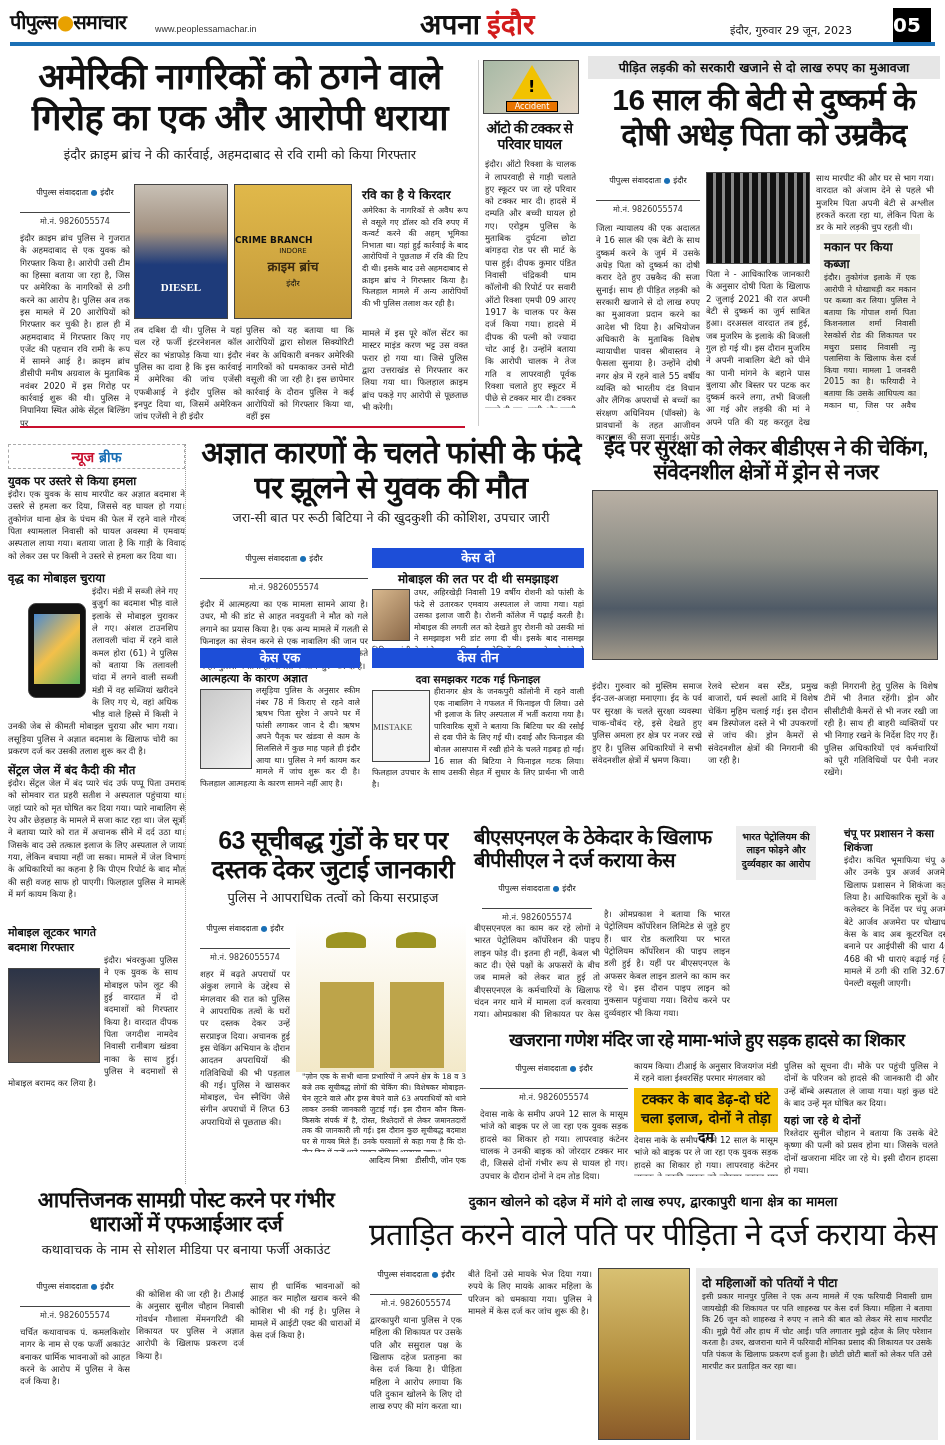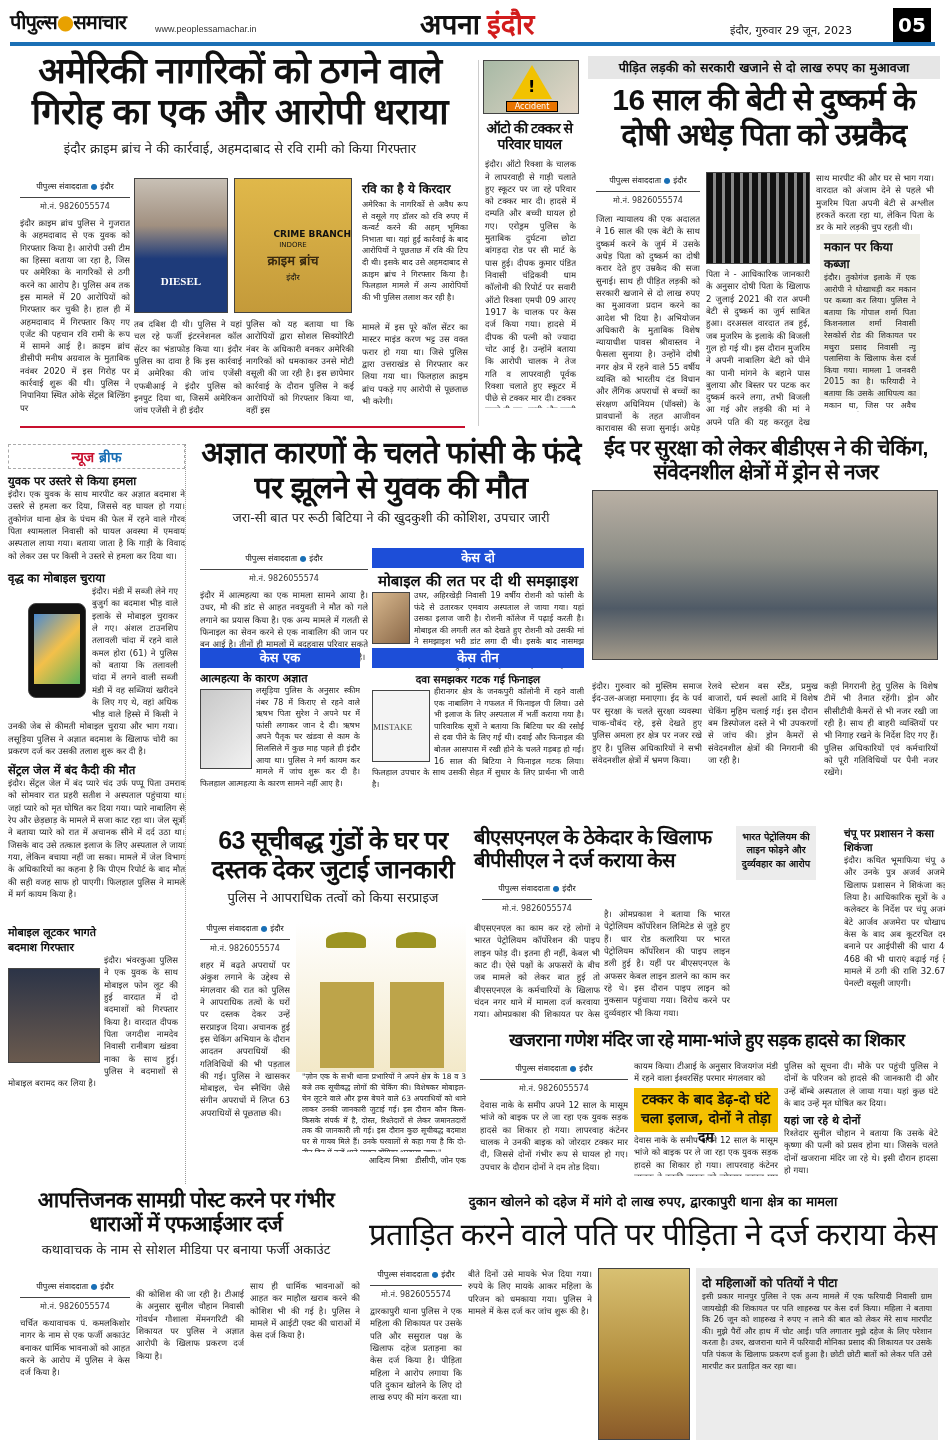--- a/index.html
+++ b/index.html
@@ -5,25 +5,25 @@
 *{box-sizing:border-box;margin:0;padding:0}
 body{width:945px;height:1445px;background:#fff;font-family:"DejaVu Sans",sans-serif;color:#111;position:relative;overflow:hidden}
 .abs{position:absolute}
 .masthead{left:0;top:0;width:945px;height:48px}
 .logo{left:10px;top:8px;font-size:20px;font-weight:bold;letter-spacing:-1px}
 .logo .dot{color:#e8a100}
 .url{left:155px;top:24px;font-size:9px;color:#333;font-family:"Liberation Sans",sans-serif}
 .section{left:420px;top:4px;font-size:28px;font-weight:bold;font-family:"Liberation Serif",serif}
 .section .red{color:#d21c1c}
 .dateline{left:730px;top:22px;font-size:11px}
-.pageno{left:893px;top:8px;width:38px;height:34px;background:#000;color:#fff;font-size:20px;font-weight:bold;text-align:center;line-height:34px}
+.pageno{left:893px;top:8px;width:38px;height:34px;background:#000;color:#fff;font-size:20px;font-weight:bold;text-align:left;line-height:34px}
 .blueline{left:10px;top:42px;width:925px;height:4px;background:#1a6fb5}
 .h1{font-weight:bold;line-height:1.15;text-align:center;font-family:"Liberation Sans",sans-serif;letter-spacing:-0.5px}
 .sub{text-align:center;font-size:13px;color:#222}
-.byline{font-size:8px;text-align:center;border-bottom:1px solid #444;padding-bottom:6px}
+.byline{font-size:8px;text-align:center;border-bottom:1px solid #444;padding-bottom:15px}
 .byline .b{color:#1a6fb5}
 .mob{font-size:8px;text-align:center;color:#333;padding-top:2px}
 .body{font-size:8.5px;line-height:1.45;text-align:justify;color:#222}
 .redbar{background:#1d4ed8;color:#fff;text-align:center;font-weight:bold;font-size:13px;line-height:20px}
 .img{background:linear-gradient(135deg,#8a8a8a,#c9c9c9);border:1px solid #444}
 .redrule{height:2px;background:#c8102e}
 .boxgray{background:#efefe8}
 .yellowbox{background:#f4c000;text-align:center;font-weight:bold;font-size:14px;line-height:1.35}
 .graybox{background:#ececec}
 </style>
@@ -32,33 +32,33 @@
 
 <div class="abs masthead">
   <div class="abs logo"><span>पीपुल्स</span><span class="dot">●</span><span>समाचार</span></div>
   <div class="abs url">www.peoplessamachar.in</div>
   <div class="abs section"><span>अपना</span> <span class="red">इंदौर</span></div>
   <div class="abs dateline">इंदौर, गुरुवार 29 जून, 2023</div>
   <div class="abs pageno">05</div>
   <div class="abs blueline"></div>
 </div>
 
-<div class="abs" style="left:10px;top:50px;width:460px;height:380px">
+<div class="abs" style="left:10px;top:56px;width:460px;height:380px">
   <div class="h1" style="font-size:36px">अमेरिकी नागरिकों को ठगने वाले गिरोह का एक और आरोपी धराया</div>
   <div class="sub" style="margin-top:6px">इंदौर क्राइम ब्रांच ने की कार्रवाई, अहमदाबाद से रवि रामी को किया गिरफ्तार</div>
   <div class="abs" style="left:10px;top:130px;width:110px">
     <div class="byline"><span>पीपुल्स संवाददाता</span> <span class="b">●</span> <span>इंदौर</span></div>
     <div class="mob">मो.नं. 9826055574</div>
     <div class="body" style="margin-top:6px;height:200px;overflow:hidden">इंदौर क्राइम ब्रांच पुलिस ने गुजरात के अहमदाबाद से एक युवक को गिरफ्तार किया है। आरोपी उसी टीम का हिस्सा बताया जा रहा है, जिस पर अमेरिका के नागरिकों से ठगी करने का आरोप है। पुलिस अब तक इस मामले में 20 आरोपियों को गिरफ्तार कर चुकी है। हाल ही में अहमदाबाद में गिरफ्तार किए गए एजेंट की पहचान रवि रामी के रूप में सामने आई है। क्राइम ब्रांच डीसीपी मनीष अग्रवाल के मुताबिक नवंबर 2020 में इस गिरोह पर कार्रवाई शुरू की थी। पुलिस ने निपानिया स्थित ओके सेंट्रल बिल्डिंग पर</div>
   </div>
   <div class="abs img" style="left:124px;top:128px;width:94px;height:135px;background:linear-gradient(180deg,#c8c0b5 0%,#a19080 35%,#1e3b7a 60%,#1e3b7a 100%)">
     <div style="position:absolute;bottom:25px;width:100%;text-align:center;color:#fff;font-size:11px;font-weight:bold;font-family:'Liberation Serif',serif">DIESEL</div>
   </div>
   <div class="abs img" style="left:224px;top:128px;width:118px;height:135px;background:linear-gradient(180deg,#e0b84a,#c49a3a)">
-    <div style="position:absolute;top:50px;width:100%;text-align:right;font-size:9px;font-weight:bold">CRIME BRANCH</div>
+    <div style="position:absolute;top:50px;width:100%;text-align:left;font-size:9px;font-weight:bold">CRIME BRANCH</div>
     <div style="position:absolute;top:62px;width:100%;text-align:center;font-size:7px">INDORE</div>
     <div style="position:absolute;top:72px;width:100%;text-align:center;font-size:13px;font-weight:bold;color:#3a2a10">क्राइम ब्रांच</div>
     <div style="position:absolute;top:92px;width:100%;text-align:center;font-size:8px">इंदौर</div>
   </div>
   <div class="abs body" style="left:124px;top:268px;width:108px;height:96px;overflow:hidden">तब दबिश दी थी। पुलिस ने यहां चल रहे फर्जी इंटरनेशनल कॉल सेंटर का भंडाफोड़ किया था। इंदौर पुलिस का दावा है कि इस कार्रवाई में अमेरिका की जांच एजेंसी एफबीआई ने इंदौर पुलिस को इनपुट दिया था, जिसमें अमेरिकन जांच एजेंसी ने ही इंदौर</div>
   <div class="abs" style="left:352px;top:130px;width:106px">
     <div style="font-size:12px;font-weight:bold">रवि का है ये किरदार</div>
     <div class="body" style="font-size:8px;margin-top:2px;height:108px;overflow:hidden">अमेरिका के नागरिकों से अवैध रूप से वसूले गए डॉलर को रवि रुपए में कन्वर्ट करने की अहम् भूमिका निभाता था। यहां हुई कार्रवाई के बाद आरोपियों ने पूछताछ में रवि की टिप दी थी। इसके बाद उसे अहमदाबाद से क्राइम ब्रांच ने गिरफ्तार किया है। फिलहाल मामले में अन्य आरोपियों की भी पुलिस तलाश कर रही है।</div>
     <div class="body" style="margin-top:14px;height:96px;overflow:hidden">मामले में इस पूरे कॉल सेंटर का मास्टर माइंड करण भट्ट उस वक्त फरार हो गया था। जिसे पुलिस द्वारा उत्तराखंड से गिरफ्तार कर लिया गया था। फिलहाल क्राइम ब्रांच पकड़े गए आरोपी से पूछताछ भी करेगी।</div>
   </div>
@@ -124,21 +124,21 @@
   <div class="abs" style="left:4px;top:212px;width:160px">
     <div class="redbar">केस एक</div>
     <div style="font-size:11px;font-weight:bold;margin-top:2px">आत्महत्या के कारण अज्ञात</div>
     <div style="position:relative;height:110px">
       <div class="img" style="position:absolute;left:0;top:4px;width:52px;height:80px;background:linear-gradient(135deg,#c8c8c8,#f2f2f2)"></div>
       <div class="body" style="position:absolute;left:0;top:0;width:160px;height:110px;overflow:hidden;font-size:8px"><span style="float:left;width:56px;height:84px"></span><span>लसूड़िया पुलिस के अनुसार स्कीम नंबर 78 में किराए से रहने वाले ऋषभ पिता सुरेश ने अपने घर में फांसी लगाकर जान दे दी। ऋषभ अपने पैतृक घर खंडवा से काम के सिलसिले में कुछ माह पहले ही इंदौर आया था। पुलिस ने मर्ग कायम कर मामले में जांच शुरू कर दी है। फिलहाल आत्महत्या के कारण सामने नहीं आए है।</span></div>
     </div>
   </div>
   <div class="abs" style="left:176px;top:112px;width:212px">
     <div class="redbar">केस दो</div>
-    <div style="font-size:15px;font-weight:bold;margin-top:2px;text-align:center">मोबाइल की लत पर दी थी समझाइश</div>
+    <div style="font-size:12px;font-weight:bold;margin-top:2px;text-align:center">मोबाइल की लत पर दी थी समझाइश</div>
     <div style="position:relative;height:84px">
       <div class="img" style="position:absolute;left:0;top:2px;width:38px;height:52px;background:linear-gradient(135deg,#d8b88e,#8a6848)"></div>
       <div class="body" style="position:absolute;left:0;top:0;width:212px;height:84px;overflow:hidden;font-size:8px"><span style="float:left;width:42px;height:54px"></span><span>उधर, अहिरखेड़ी निवासी 19 वर्षीय रोशनी को फांसी के फंदे से उतारकर एमवाय अस्पताल ले जाया गया। यहां उसका इलाज जारी है। रोशनी कॉलेज में पढ़ाई करती है। मोबाइल की लगती लत को देखते हुए रोशनी को उसकी मां ने समझाइश भरी डांट लगा दी थी। इसके बाद नासमझ बिटिया फांसी के फंदे पर लटकी गई। पड़ोसियों की मदद से उसे फंदे से उतारा और अस्पताल लेकर पहुंचे है। उसकी हालत फिलहाल ठीक है।</span></div>
     </div>
   </div>
   <div class="abs" style="left:176px;top:212px;width:212px">
     <div class="redbar">केस तीन</div>
     <div style="font-size:10.5px;font-weight:bold;margin-top:4px;text-align:center">दवा समझकर गटक गई फिनाइल</div>
     <div style="position:relative;height:112px">
       <div class="img" style="position:absolute;left:0;top:4px;width:58px;height:72px;background:#f4f4f4;font-size:9px;color:#444;line-height:72px;font-family:'Liberation Serif',serif">MISTAKE</div>

